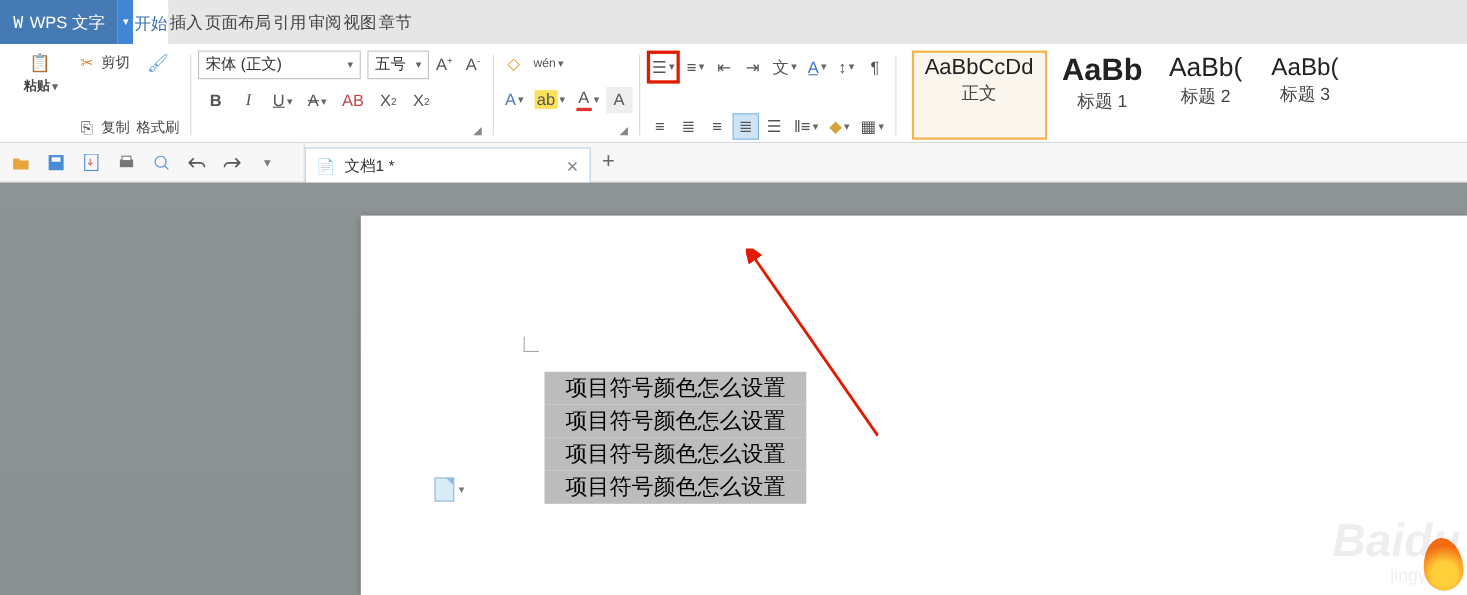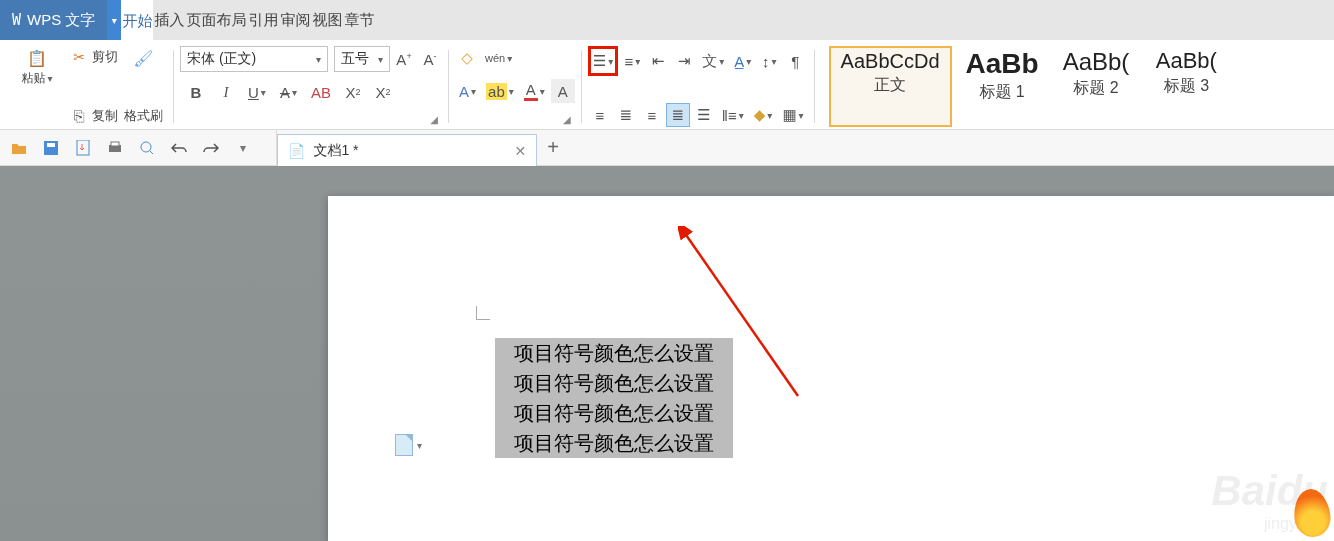--- a/index.html
+++ b/index.html
@@ -88,21 +88,21 @@
   <div class="menutab">审阅</div>
   <div class="menutab">视图</div>
   <div class="menutab">章节</div>
 </div>
 
 <div class="ribbon">
 
   <div class="rgroup" style="width:58px;">
     <div class="bigbtn">
       <span class="ico">📋</span>
-      <span style="display:flex;align-items:center;gap:2px;">
+      <span style="display:flex;align-items:center;gap:2px;font-weight:bold;">
         <span>粘贴</span>
         <span class="caret">▾</span>
       </span>
     </div>
   </div>
   <div class="rgroup">
     <div class="smallbtn">
       <span class="ico-sm" style="color:#e07b2e;">✂</span>
       <span>剪切</span>
     </div>

